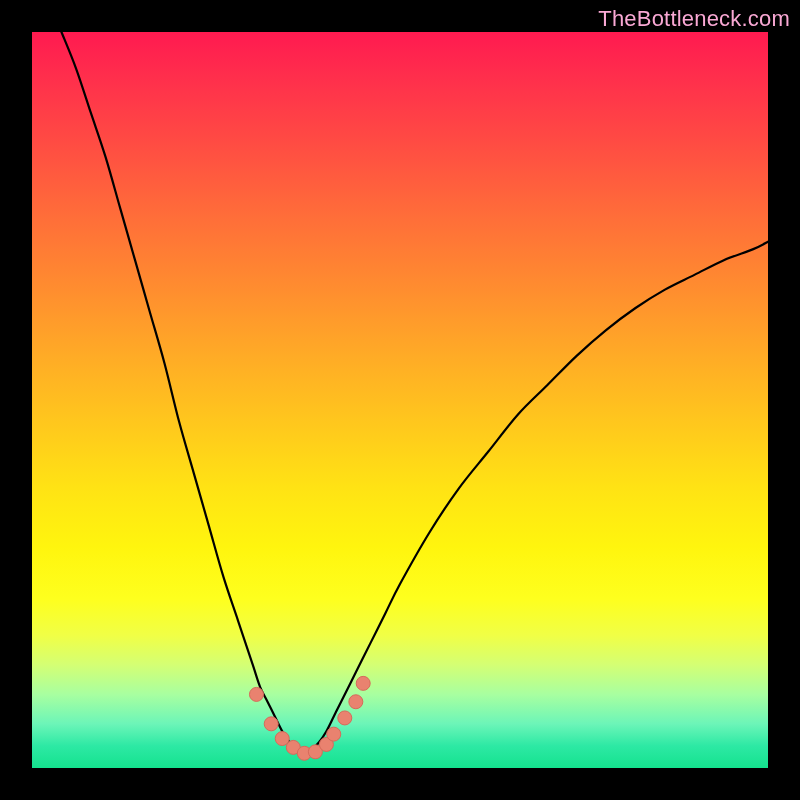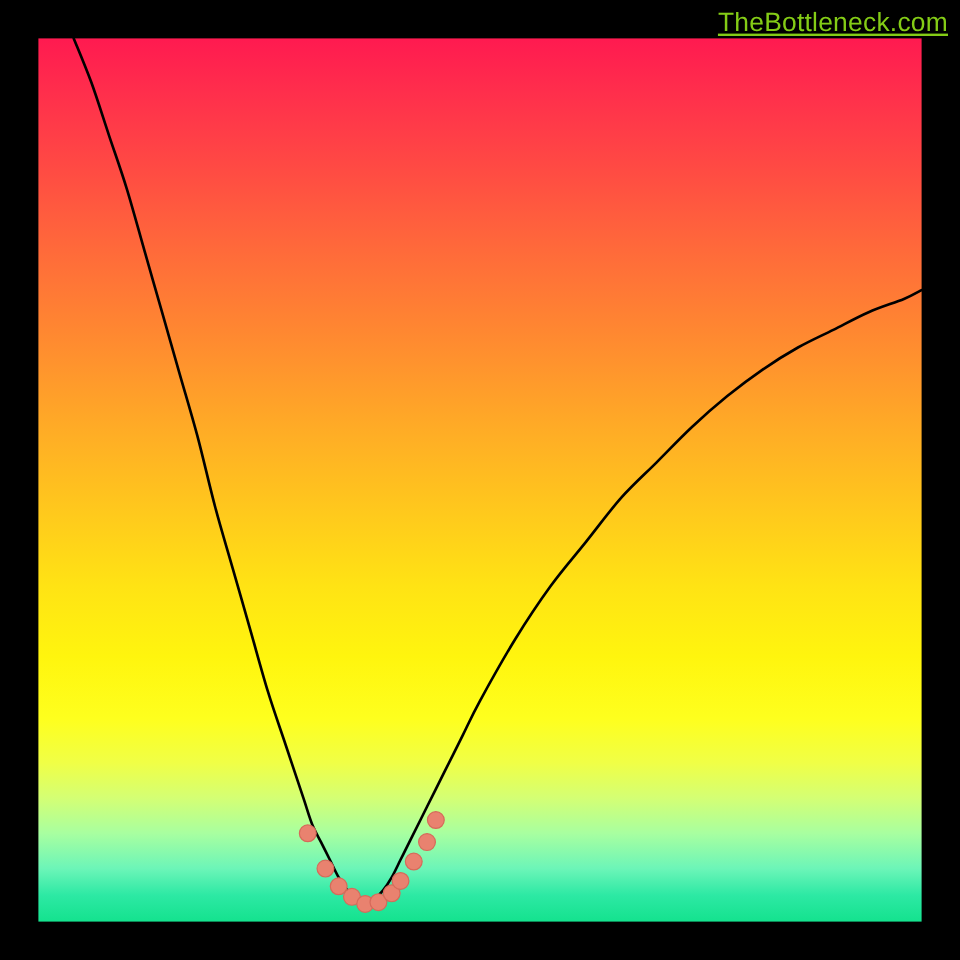--- a/index.html
+++ b/index.html
@@ -51,25 +51,24 @@
     top: 0;
     left: 0;
     width: 736px;
     height: 736px;
     overflow: visible;
   }
   .watermark {
     position: absolute;
     top: 6px;
     right: 10px;
-    color: #84cc16;
+    color: #f9a8d4;
     font-size: 22px;
     font-weight: 400;
     letter-spacing: 0.2px;
-    text-decoration: underline;
   }
 </style>
 </head>
 <body>
 
 <div class="frame">
   <div class="plot">
     <svg class="curve" viewBox="0 0 736 736" preserveAspectRatio="none">
       <path fill="none" stroke="#000000" stroke-width="2.2" stroke-linecap="round" d="M 29.44 0.00 C 31.89 6.13, 39.25 23.31, 44.16 36.80 C 49.07 50.29, 53.97 66.24, 58.88 80.96 C 63.79 95.68, 68.69 109.17, 73.60 125.12 C 78.51 141.07, 83.41 159.47, 88.32 176.64 C 93.23 193.81, 98.13 210.99, 103.04 228.16 C 107.95 245.33, 112.85 262.51, 117.76 279.68 C 122.67 296.85, 127.57 312.80, 132.48 331.20 C 137.39 349.60, 142.29 371.68, 147.20 390.08 C 152.11 408.48, 157.01 424.43, 161.92 441.60 C 166.83 458.77, 171.73 475.95, 176.64 493.12 C 181.55 510.29, 186.45 528.69, 191.36 544.64 C 196.27 560.59, 201.17 574.08, 206.08 588.80 C 210.99 603.52, 217.12 621.92, 220.80 632.96 C 224.48 644.00, 225.71 648.91, 228.16 655.04 C 230.61 661.17, 233.07 664.85, 235.52 669.76 C 237.97 674.67, 240.43 679.57, 242.88 684.48 C 245.33 689.39, 247.79 694.91, 250.24 699.20 C 252.69 703.49, 255.15 707.17, 257.60 710.24 C 260.05 713.31, 262.51 715.76, 264.96 717.60 C 267.41 719.44, 269.87 721.28, 272.32 721.28 C 274.77 721.28, 277.23 719.44, 279.68 717.60 C 282.13 715.76, 284.59 713.31, 287.04 710.24 C 289.49 707.17, 291.95 703.49, 294.40 699.20 C 296.85 694.91, 299.31 689.39, 301.76 684.48 C 304.21 679.57, 305.44 677.12, 309.12 669.76 C 312.80 662.40, 318.93 650.13, 323.84 640.32 C 328.75 630.51, 333.65 620.69, 338.56 610.88 C 343.47 601.07, 348.37 591.25, 353.28 581.44 C 358.19 571.63, 360.64 565.49, 368.00 552.00 C 375.36 538.51, 387.63 516.43, 397.44 500.48 C 407.25 484.53, 417.07 469.81, 426.88 456.32 C 436.69 442.83, 446.51 431.79, 456.32 419.52 C 466.13 407.25, 475.95 393.76, 485.76 382.72 C 495.57 371.68, 505.39 363.09, 515.20 353.28 C 525.01 343.47, 534.83 333.04, 544.64 323.84 C 554.45 314.64, 564.27 306.05, 574.08 298.08 C 583.89 290.11, 593.71 282.75, 603.52 276.00 C 613.33 269.25, 623.15 263.12, 632.96 257.60 C 642.77 252.08, 652.59 247.79, 662.40 242.88 C 672.21 237.97, 682.03 232.45, 691.84 228.16 C 701.65 223.87, 713.92 220.19, 721.28 217.12 C 728.64 214.05, 733.55 210.99, 736.00 209.76"></path>
       <g>

